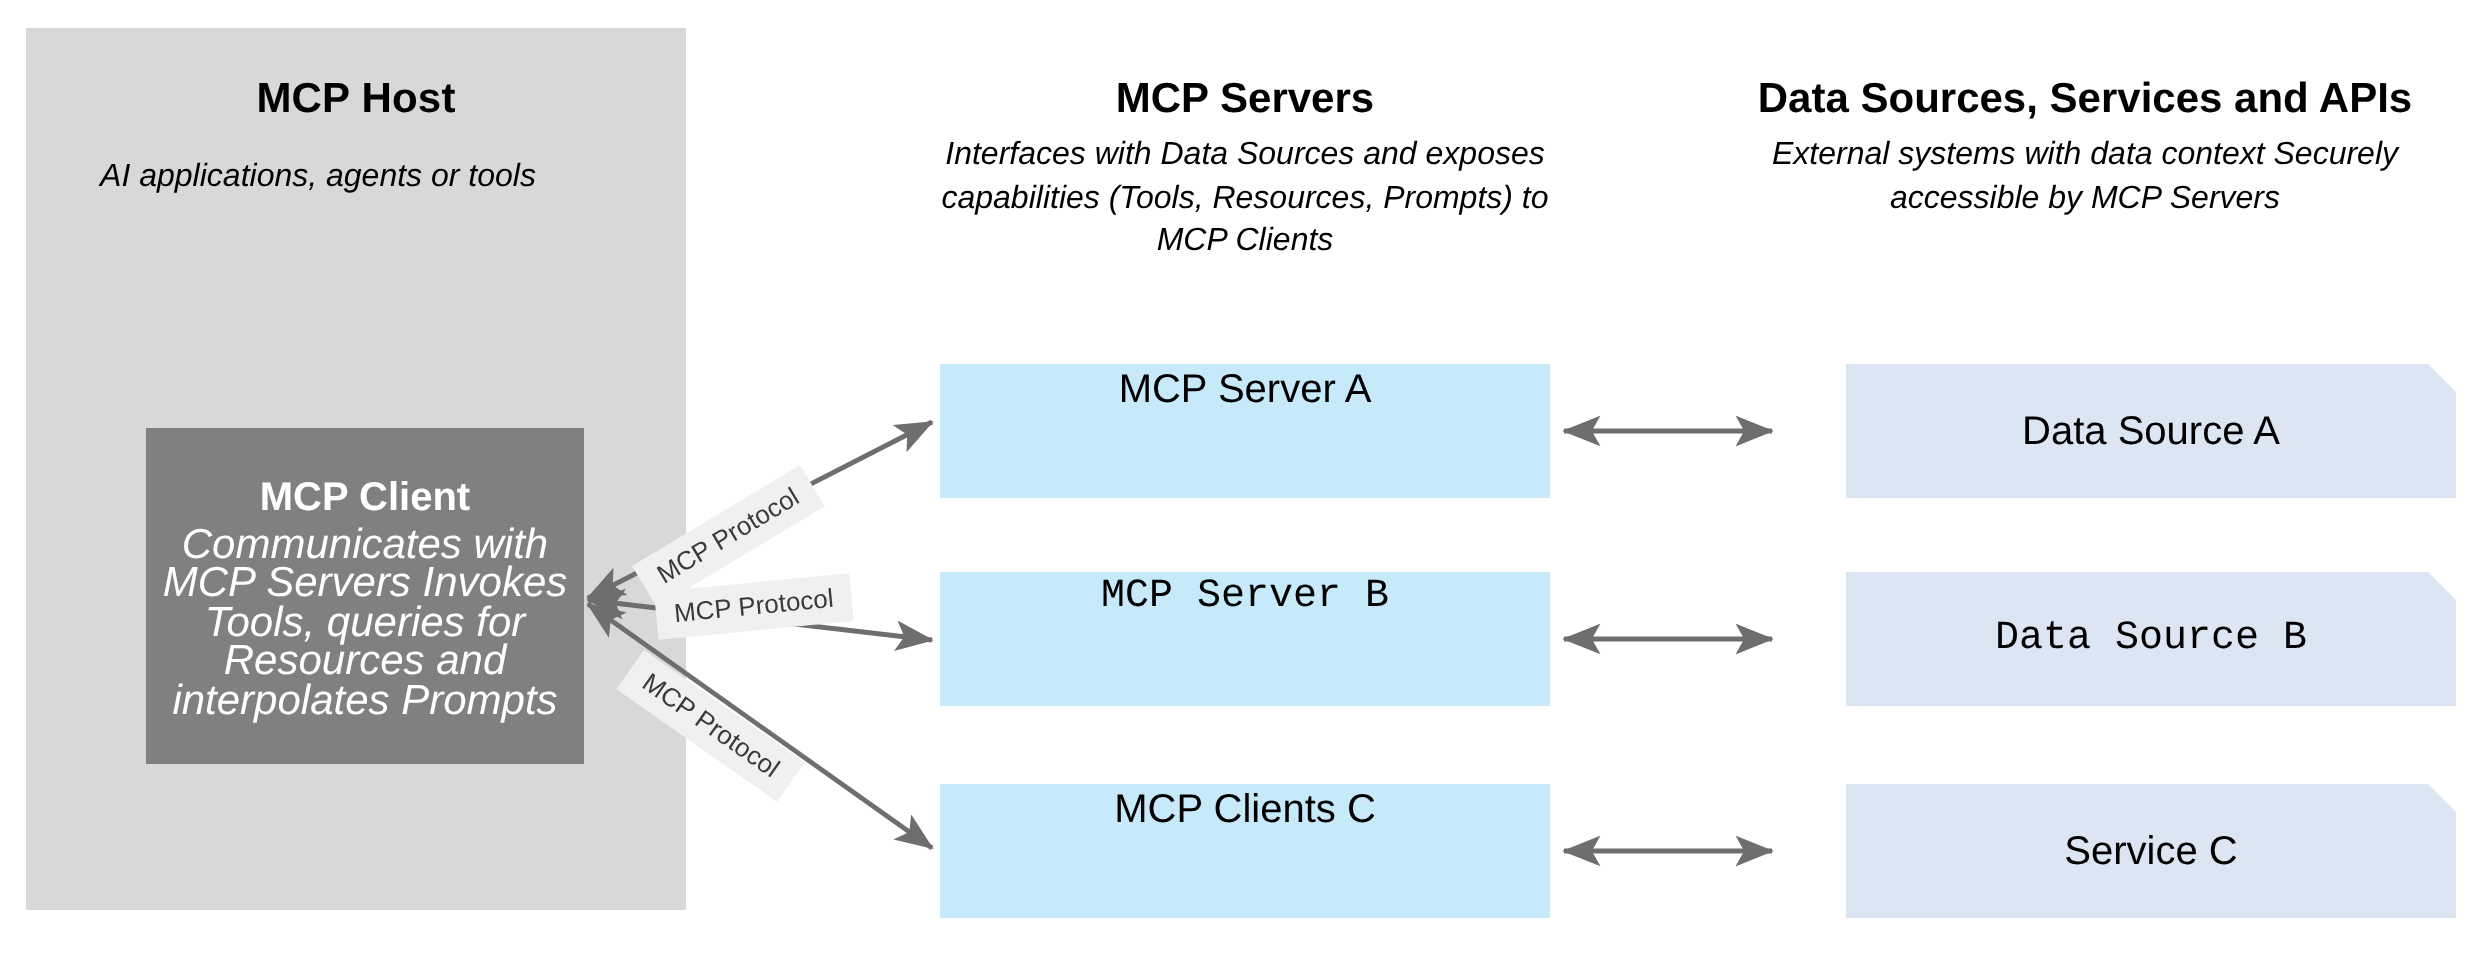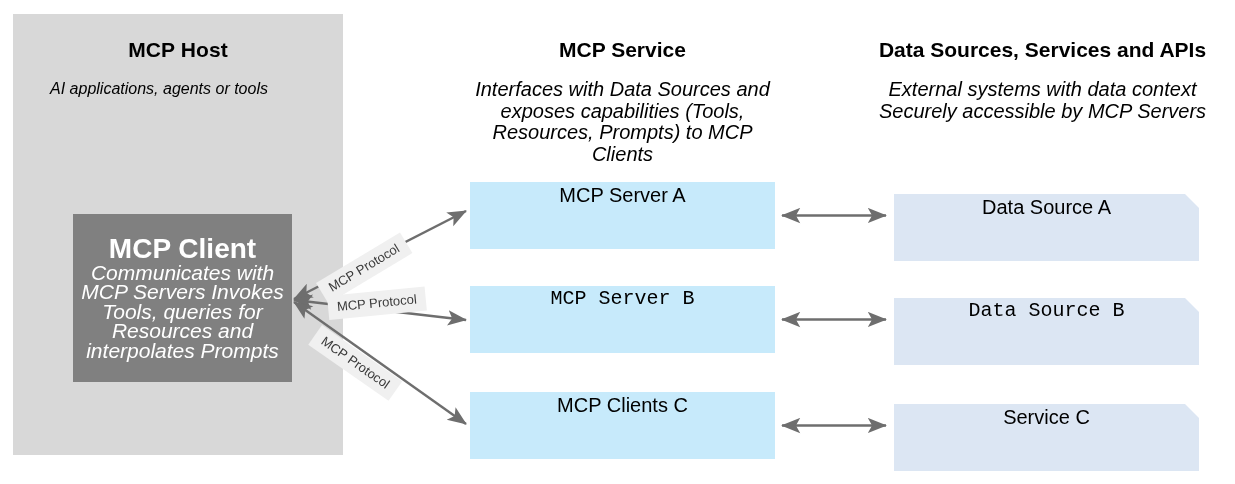--- a/index.html
+++ b/index.html
@@ -25,43 +25,43 @@
     text-align:center;font-size:16px;font-style:italic;line-height:21px;
   }
 
   
   .client-box{
     position:absolute;left:73px;top:214px;width:219px;height:168px;
     background:#808080;color:#ffffff;
     display:flex;flex-direction:column;align-items:center;justify-content:center;
     padding:0 6px;box-sizing:border-box;
   }
-  .client-title{font-size:28px;font-weight:bold;line-height:26px;margin-bottom:1px;}
+  .client-title{font-size:20px;font-weight:bold;line-height:26px;margin-bottom:1px;}
   .client-sub{font-size:21px;font-style:italic;line-height:19.5px;text-align:center;}
 
   
   .col-head{position:absolute;text-align:center;}
   .col-head .ch-title{font-size:21px;font-weight:bold;line-height:28px;}
-  .col-head .ch-sub{font-size:20px;font-style:italic;line-height:21.5px;margin-top:15px;}
+  .col-head .ch-sub{font-size:16px;font-style:italic;line-height:21.5px;margin-top:3px;}
   #head-server{left:465px;top:36px;width:315px;}
   #head-data{left:855px;top:36px;width:375px;text-align:center;}
 
   
   .server-box{
     position:absolute;left:470px;width:305px;height:67px;
     background:#c7eafb;
     display:flex;align-items:flex-start;justify-content:center;
     font-size:20px;line-height:26px;
   }
   .data-box{
-    position:absolute;left:894px;width:305px;height:67px;
+    position:absolute;left:923px;width:305px;height:67px;
     background:#dce6f3;
     clip-path:polygon(0 0, calc(100% - 14px) 0, 100% 14px, 100% 100%, 0 100%);
-    display:flex;align-items:flex-start;justify-content:center;
-    font-size:20px;line-height:26px;margin-top:12px;
+    display:flex;align-items:center;justify-content:center;
+    font-size:20px;line-height:26px;
   }
   .row-a{top:182px;} .row-b{top:286px;font-family:Liberation Mono, monospace;} .row-c{top:392px;}
 
   
   .proto-label{
     position:absolute;
     background:#f0f0f0;
     color:#3a3a3a;
     font-size:13px;line-height:22px;
     padding:1px 9px;
@@ -83,21 +83,21 @@
 
   <div class="host-title">MCP Host</div>
   <div class="host-sub">AI applications, agents or tools</div>
 
   <div class="client-box">
     <div class="client-title">MCP Client</div>
     <div class="client-sub">Communicates with MCP Servers Invokes Tools, queries for Resources and interpolates Prompts</div>
   </div>
 
   <div class="col-head" id="head-server">
-    <div class="ch-title">MCP Service</div>
+    <div class="ch-title">MCP Servers</div>
     <div class="ch-sub">Interfaces with Data Sources and exposes capabilities (Tools, Resources, Prompts) to MCP Clients</div>
   </div>
 
   <div class="col-head" id="head-data">
     <div class="ch-title">Data Sources, Services and APIs</div>
     <div class="ch-sub">External systems with data context Securely accessible by MCP Servers</div>
   </div>
 
   <svg class="overlay" viewBox="0 0 1235 484" xmlns="http://www.w3.org/2000/svg">
     <defs>

